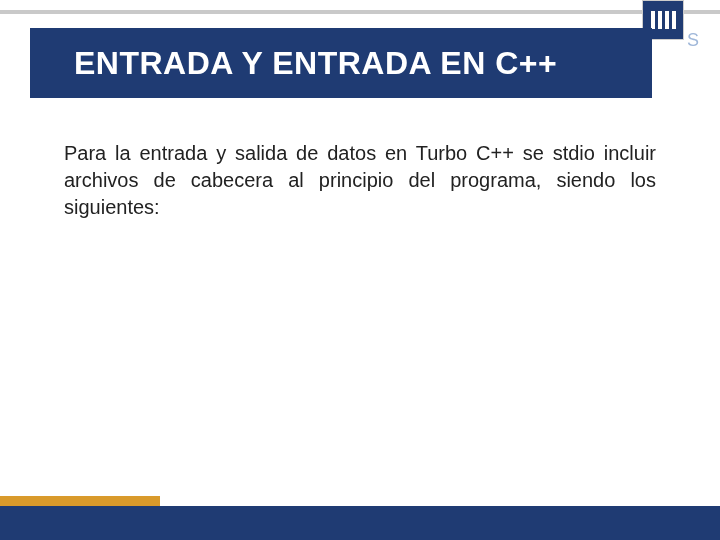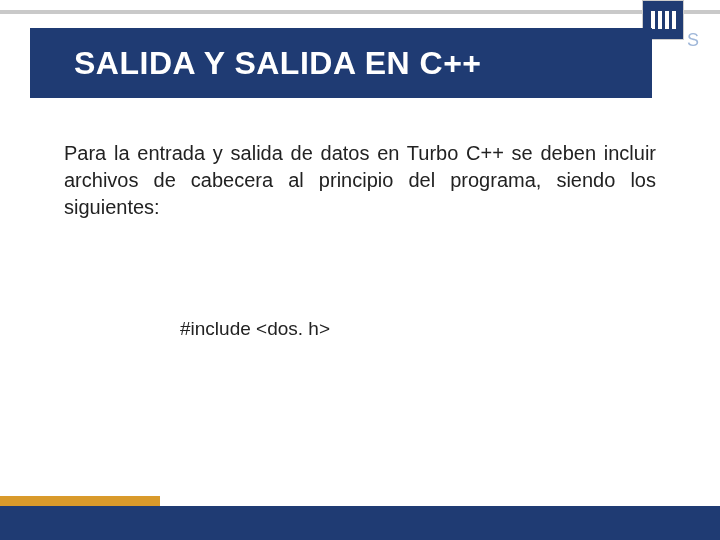--- a/index.html
+++ b/index.html
@@ -28,26 +28,25 @@
     <div class="logo-bars">
       <span></span>
         <span></span>
         <span></span>
         <span></span>
     </div>
   </div>
   <div class="logo-side">S</div>
 
   <div class="title-band">
-    <h1>SALIDA Y SALIDA EN C++</h1>
+    <h1>ENTRADA Y ENTRADA EN C++</h1>
   </div>
 
-  <p class="body-text">Para la entrada y salida de datos en Turbo C++ se deben incluir archivos de cabecera al principio del programa, siendo los siguientes:</p>
+  <p class="body-text">Para la entrada y salida de datos en Turbo C++ se stdio incluir archivos de cabecera al principio del programa, siendo los siguientes:</p>
 
   <div class="code-block">
-    <div>#include &lt;dos. h&gt;</div>
     
   </div>
 
   <div class="footer-accent"></div>
   <div class="footer-band"></div>
 
 </div>
 
 </body></html>

